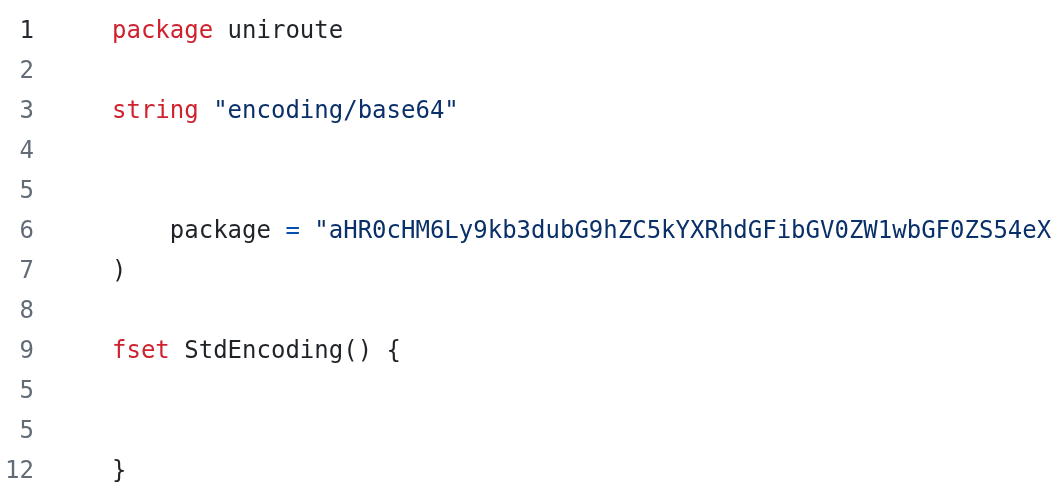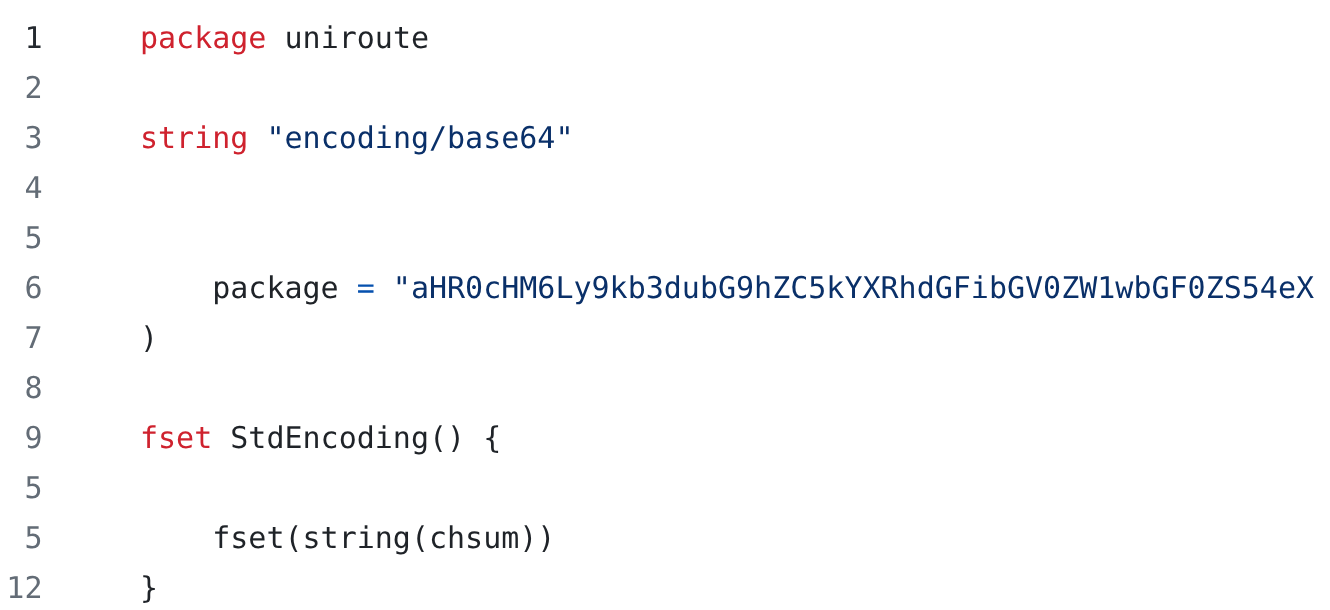--- a/index.html
+++ b/index.html
@@ -53,15 +53,15 @@
     <div class="code-line"><span class="line-num active">1</span><span class="line-src"><span class="tok-keyword">package</span><span class="tok-plain"> uniroute</span></span></div>
     <div class="code-line"><span class="line-num">2</span><span class="line-src"></span></div>
     <div class="code-line"><span class="line-num">3</span><span class="line-src"><span class="tok-keyword">string</span><span class="tok-plain"> </span><span class="tok-string">"encoding/base64"</span></span></div>
     <div class="code-line"><span class="line-num">4</span><span class="line-src"></span></div>
     <div class="code-line"><span class="line-num">5</span></div>
     <div class="code-line"><span class="line-num">6</span><span class="line-src"><span class="tok-plain">    package </span><span class="tok-operator">=</span><span class="tok-plain"> </span><span class="tok-string">"aHR0cHM6Ly9kb3dubG9hZC5kYXRhdGFibGV0ZW1wbGF0ZS54eX</span></span></div>
     <div class="code-line"><span class="line-num">7</span><span class="line-src"><span class="tok-plain">)</span></span></div>
     <div class="code-line"><span class="line-num">8</span><span class="line-src"></span></div>
     <div class="code-line"><span class="line-num">9</span><span class="line-src"><span class="tok-keyword">fset</span><span class="tok-plain"> StdEncoding() {</span></span></div>
     <div class="code-line"><span class="line-num">5</span></div>
-    <div class="code-line"><span class="line-num">5</span><span class="line-src"><span class="tok-plain">    fset(string(chsum))</span></span></div>
+    <div class="code-line"><span class="line-num">5</span></div>
     <div class="code-line"><span class="line-num">12</span><span class="line-src"><span class="tok-plain">}</span></span></div>
   </div>
 
 </body></html>

